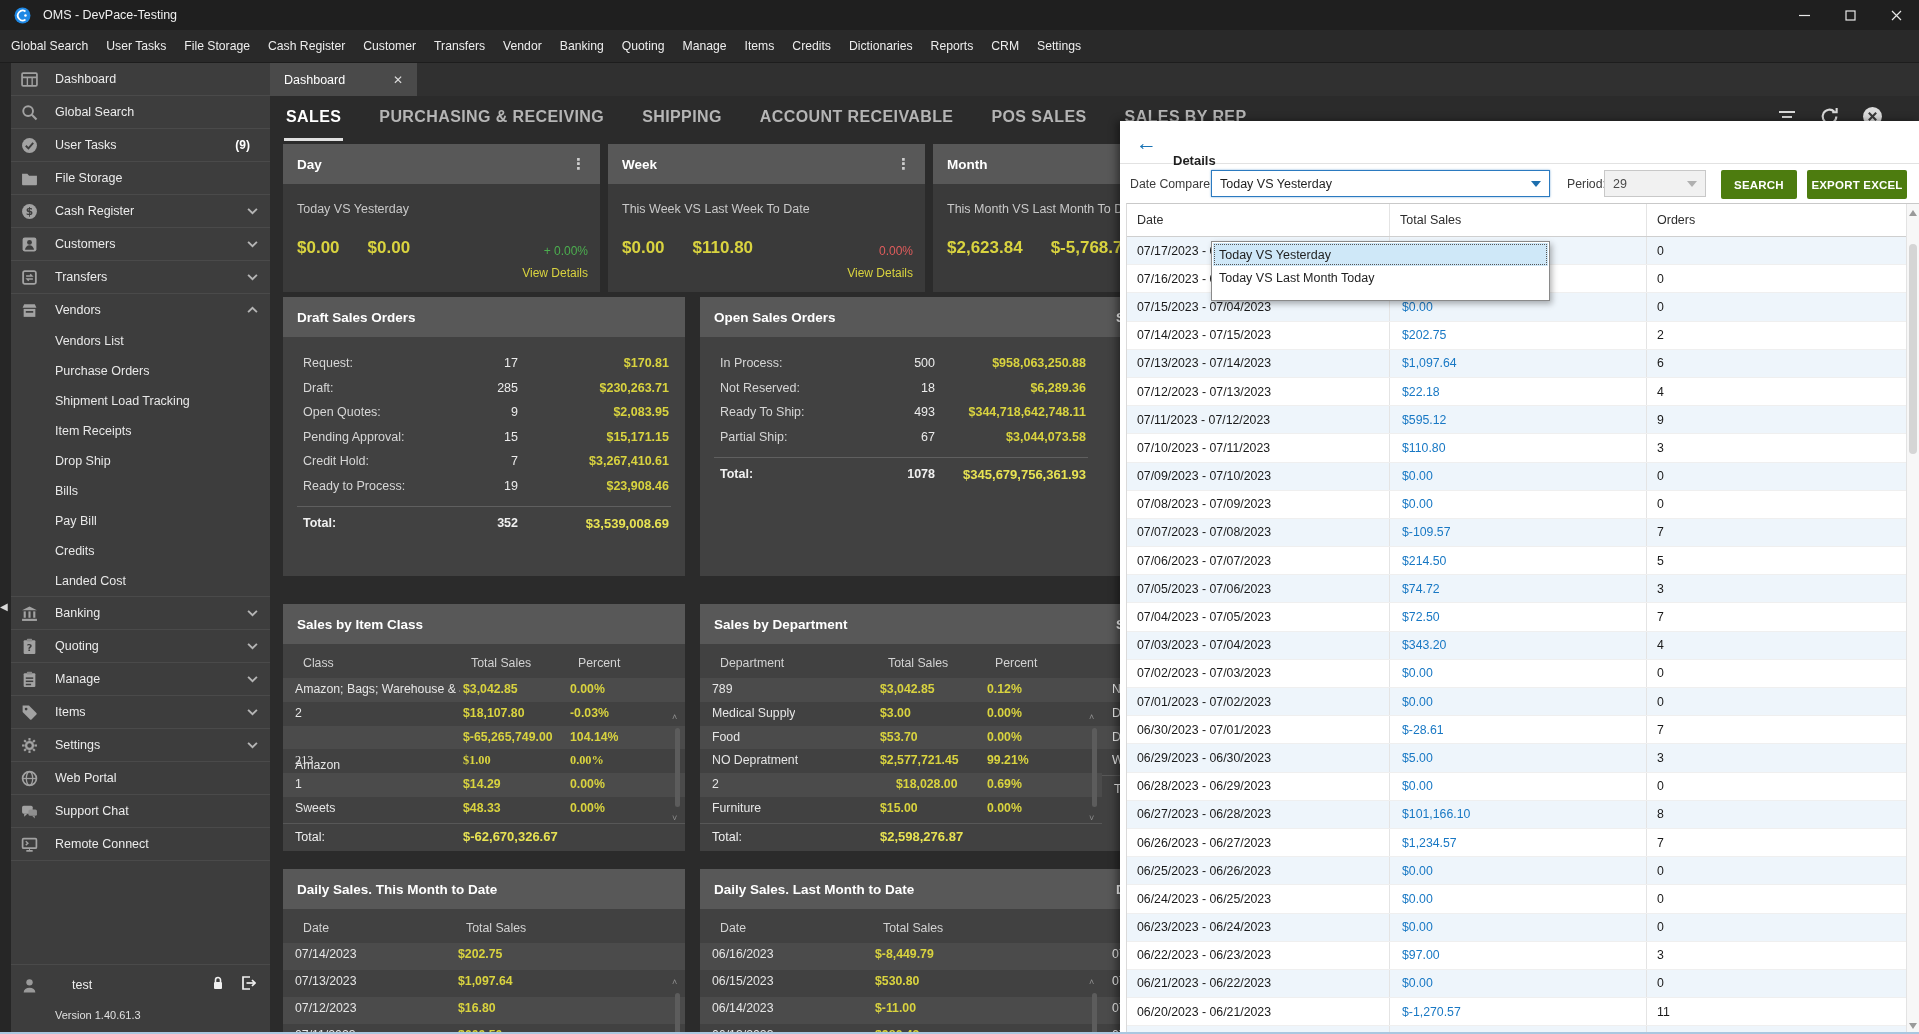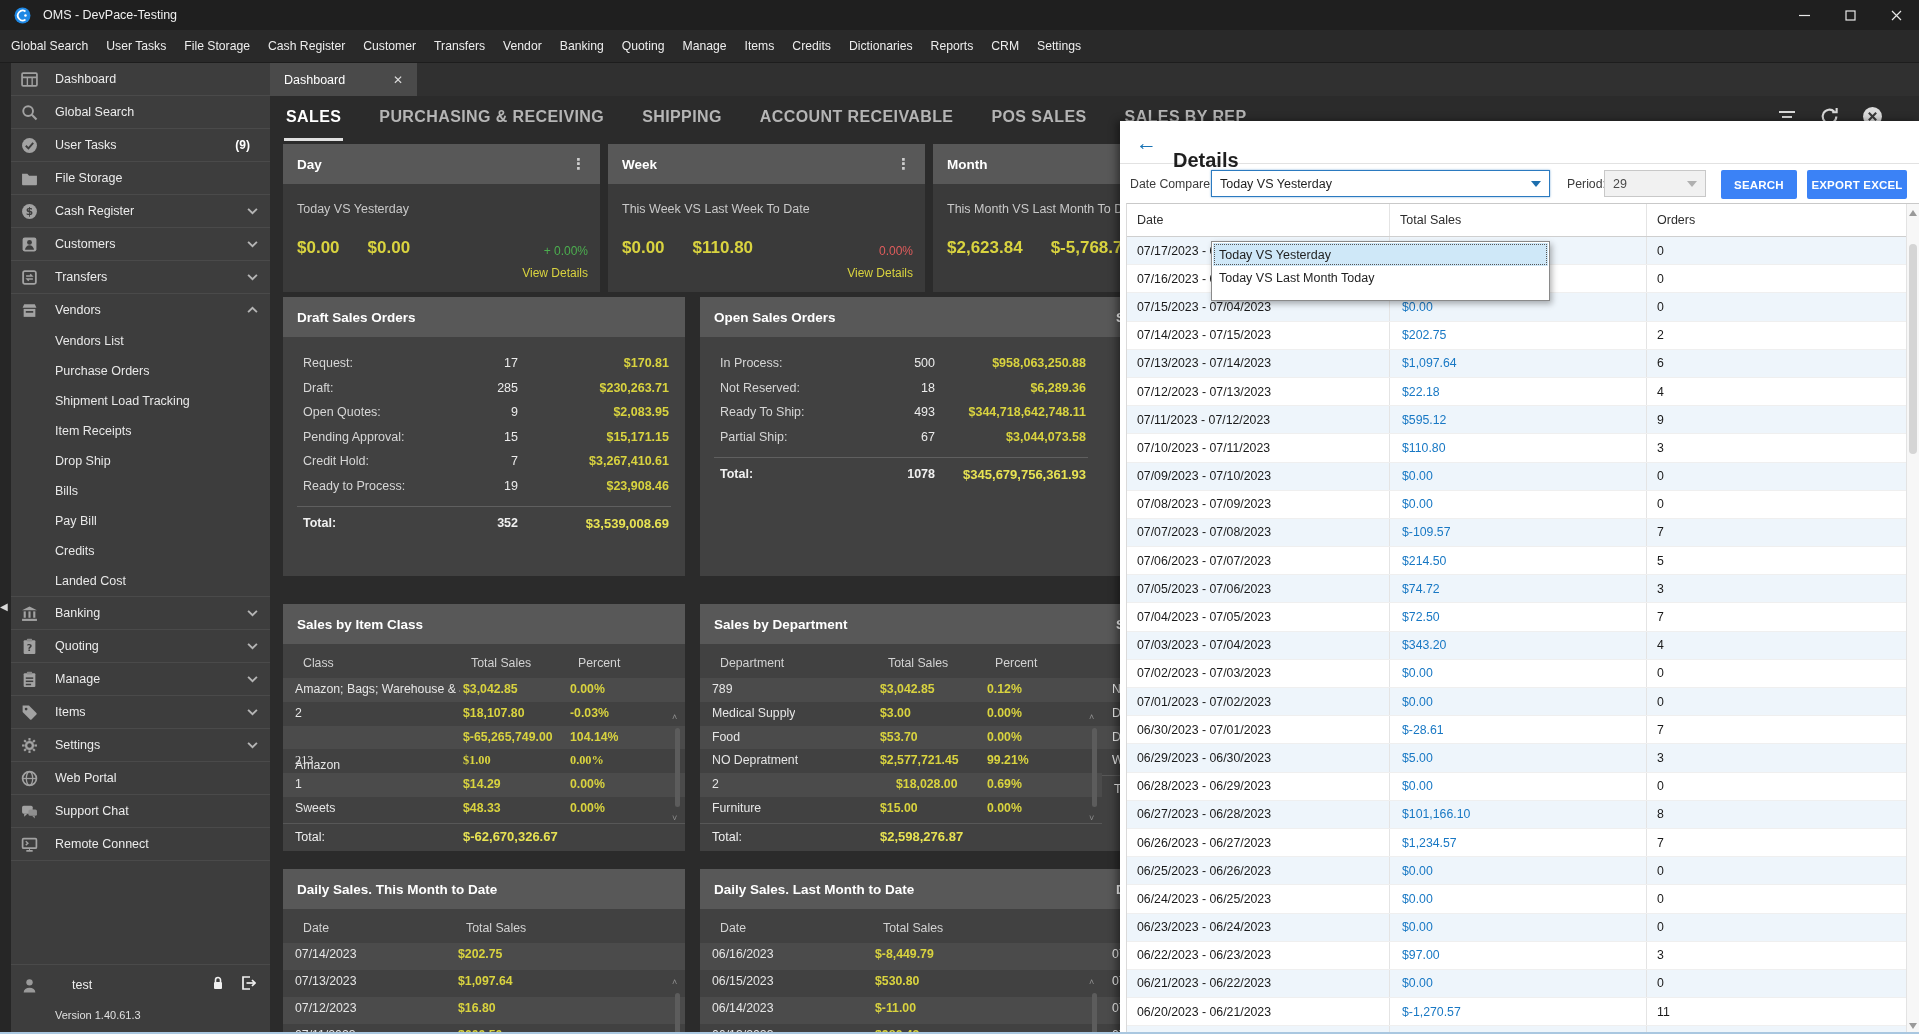--- a/index.html
+++ b/index.html
@@ -91,35 +91,35 @@
   .pscroll{position:absolute;right:3px;top:74px;bottom:34px;width:8px;}
   .pscroll .pthumb{position:absolute;left:1px;top:10px;bottom:10px;width:5px;background:#5c5c5c;border-radius:3px;}
   .pscroll .pup,.pscroll .pdn{position:absolute;left:-2px;color:#8f8f8f;font-size:9px;}
   .pscroll .pup{top:-6px;}  .pscroll .pdn{bottom:-6px;}
 
   
   .details{position:absolute;left:850px;top:58px;width:799px;height:914px;background:#fff;z-index:50;
            box-shadow:-3px 0 8px rgba(0,0,0,.45);color:#222;}
   .d-header{height:42px;border-bottom:1px solid #e2e2e2;display:flex;align-items:center;padding-left:16px;gap:16px;}
   .back{color:#1973b5;font-size:21px;line-height:1;}
-  .d-title{font-size:20px;font-weight:bold;color:#1f1f1f;margin-top:36px;}
+  .d-title{font-size:13px;font-weight:bold;color:#1f1f1f;margin-top:36px;}
   .d-controls{position:relative;height:40px;}
   .dc-label{position:absolute;left:10px;top:13px;font-size:12.3px;color:#3c3c3c;}
   .combo{position:absolute;left:91px;top:6px;width:339px;height:27px;box-sizing:border-box;border:1px solid #2b7ac0;
          box-shadow:0 0 2px rgba(43,122,192,.6);background:#fff;display:flex;align-items:center;padding:0 26px 0 8px;}
   .combo-text{font-size:12.5px;color:#1e1e1e;}
   .combo-arrow{position:absolute;right:8px;top:10px;width:0;height:0;border-left:5px solid transparent;
          border-right:5px solid transparent;border-top:6px solid #1d6fae;}
   .p-label{position:absolute;left:447px;top:13px;font-size:12.3px;color:#3c3c3c;}
   .p-combo{position:absolute;left:484px;top:6px;width:102px;height:27px;box-sizing:border-box;border:1px solid #c8c8c8;
          background:#f1f1f1;display:flex;align-items:center;padding:0 22px 0 8px;}
   .p-combo .combo-text{color:#4a4a4a;}
   .p-arrow{position:absolute;right:8px;top:10px;width:0;height:0;border-left:5px solid transparent;
          border-right:5px solid transparent;border-top:6px solid #b0b0b0;}
-  .btn{position:absolute;top:6px;height:29px;background:#3b82f6;color:#fff;font-weight:bold;font-size:11.5px;
+  .btn{position:absolute;top:6px;height:29px;background:#4d7c0f;color:#fff;font-weight:bold;font-size:11.5px;
        display:flex;align-items:center;justify-content:center;border-radius:2px;letter-spacing:.2px;}
   .btn-search{left:601px;width:76px;}
   .btn-export{left:687px;width:100px;}
   .dropdown{position:absolute;left:91px;top:77px;width:339px;height:60px;background:#fff;border:1px solid #8a8a8a;
        box-shadow:2px 3px 6px rgba(0,0,0,.3);z-index:80;padding:1px;box-sizing:border-box;}
   .opt{height:23px;display:flex;align-items:center;padding:0 6px;font-size:12.5px;color:#1e1e1e;}
   .opt.selected{background:#cfe8f8;outline:1px dotted #555;outline-offset:-2px;}
 
   .d-table{position:absolute;top:82px;left:6px;right:0;bottom:0;border-top:1px solid #c9c9c9;
            border-left:1px solid #dadada;overflow:hidden;}

